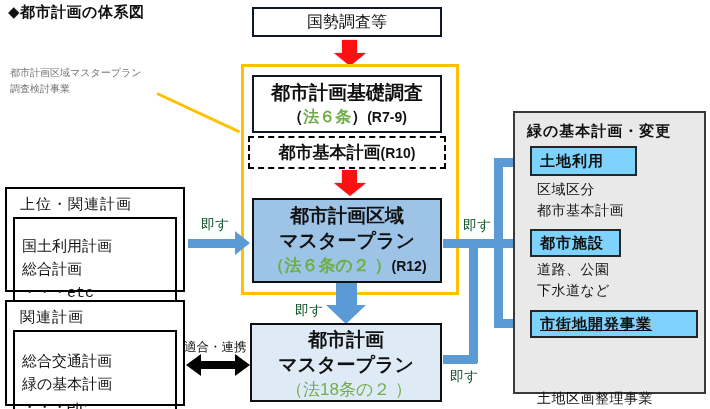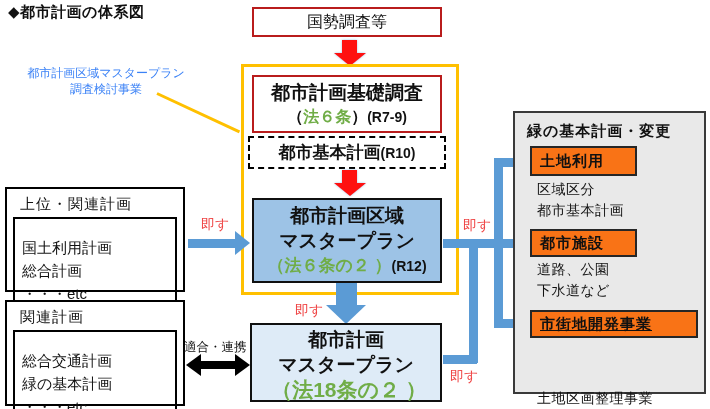--- a/index.html
+++ b/index.html
@@ -3,72 +3,72 @@
 <meta charset="utf-8">
 <style>
   * { margin:0; padding:0; box-sizing:border-box; }
   html,body { background:#fff; }
   body { font-family:"Liberation Sans","DejaVu Sans",sans-serif; color:#111; }
   .canvas { position:relative; width:710px; height:409px; background:#fff; overflow:hidden; }
   .abs { position:absolute; }
 
   .title { left:8px; top:3px; font-size:15px; font-weight:bold; letter-spacing:0.5px; }
 
-  .annotation { left:10px; top:65px; width:192px; text-align:center; font-size:12px; line-height:16px; color:#3b82f6; }
+  .annotation { left:10px; top:65px; width:192px; font-size:10px; line-height:16px; color:#737373; }
 
   .orange-line { left:157px; top:92px; width:91px; height:3px; background:#FFC000; transform:rotate(25deg); transform-origin:left center; }
 
-  .box { border:2px solid #b91c1c; background:#fff; }
+  .box { border:2px solid #0f172a; background:#fff; }
   .census { left:252px; top:7px; width:190px; height:30px; display:flex; align-items:center; justify-content:center; font-size:16px; }
 
   .orange-frame { left:241px; top:64px; width:218px; height:231px; border:3px solid #FFC000; background:transparent; }
 
   .survey { left:252px; top:75px; width:190px; height:58px; text-align:center; padding-top:4px; }
   .survey .l1 { font-size:19px; font-weight:bold; line-height:24px; }
   .survey .l2 { font-size:16px; font-weight:bold; line-height:24px; }
   .green { color:#70AD47; }
   .small-b { font-size:14px; font-weight:bold; }
 
   .dashed { left:248px; top:136px; width:198px; height:33px; border:2px dashed #000; background:#fff; display:flex; align-items:center; justify-content:center; }
   .dashed .t { font-size:17px; font-weight:bold; }
 
   .area-mp { left:252px; top:198px; width:190px; height:85px; background:#9DC3E6; border:2px solid #101010; text-align:center; padding-top:3px; }
   .area-mp .l { font-size:19px; font-weight:bold; line-height:25px; }
   .area-mp .l3 { font-size:17px; font-weight:bold; line-height:26px; }
 
   .city-mp { left:250px; top:323px; width:192px; height:79px; background:#DEEBF7; border:2px solid #101010; text-align:center; padding-top:2px; }
   .city-mp .l { font-size:19px; font-weight:bold; line-height:25px; }
-  .city-mp .l3 { font-size:21px; font-weight:bold; line-height:25px;margin-left:6px; }
+  .city-mp .l3 { font-size:17px; font-weight:normal; line-height:25px;margin-left:6px; }
 
   
   .red-shaft { width:15px; height:13px; background:#FF1010; }
   .red-head { width:0; height:0; border-left:16px solid transparent; border-right:16px solid transparent; border-top:13px solid #FF1010; }
   .halo { filter:drop-shadow(0 0 1px #9DC3E6); }
 
   
   .blue-shaft-v { background:#5B9BD5; }
   .blue { background:#5B9BD5; }
   .head-right { width:0; height:0; border-top:12px solid transparent; border-bottom:12px solid transparent; border-left:15px solid #5B9BD5; }
   .head-down-big { width:0; height:0; border-left:20px solid transparent; border-right:20px solid transparent; border-top:19px solid #5B9BD5; }
 
-  .lbl { font-size:14px; color:#ef4444; }
+  .lbl { font-size:14px; color:#14532d; }
 
   .side-outer { width:180px; border:2px solid #000; background:#fff; padding:4px 6px; }
   .side-outer .hd { font-size:15px; padding:2px 0 3px 7px; letter-spacing:1px; }
   .side-inner { border:2px solid #000; padding:17px 7px; }
   .side-inner div { font-size:15px; line-height:23px; white-space:nowrap; }
 
   .dbl-shaft { left:200px; top:361px; width:36px; height:8px; background:#000; }
   .dbl-left { left:186px; top:354px; width:0; height:0; border-top:11px solid transparent; border-bottom:11px solid transparent; border-right:15px solid #000; }
   .dbl-right { left:235px; top:354px; width:0; height:0; border-top:11px solid transparent; border-bottom:11px solid transparent; border-left:15px solid #000; }
   .dbl-label { left:184px; top:339px; font-size:12.5px; letter-spacing:0px; }
 
   .decision { left:513px; top:111px; width:193px; height:283px; background:#E9E9E9; border:2px solid #3a3a3a; }
   .decision .hd { position:absolute; left:12px; top:9px; font-size:15px; font-weight:bold; letter-spacing:1px; }
-  .sec-box { position:absolute; background:#f97316; border:2px solid #262626; font-size:15px; font-weight:bold; display:flex; align-items:center; padding-left:8px; letter-spacing:1px; }
+  .sec-box { position:absolute; background:#7dd3fc; border:2px solid #262626; font-size:15px; font-weight:bold; display:flex; align-items:center; padding-left:8px; letter-spacing:1px; }
   .sec-items { position:absolute; font-size:14px; line-height:21px; letter-spacing:0.5px; }
 </style>
 </head>
 <body>
 
 <div class="canvas">
 
   <div class="abs title">◆都市計画の体系図</div>
 
   <div class="abs annotation">
@@ -112,21 +112,21 @@
   <div class="abs blue-shaft-v" style="left:336px; top:283px; width:21px; height:22px;"></div>
   <div class="abs head-down-big" style="left:326px; top:305px;"></div>
   <div class="abs lbl" style="left:295px; top:302px;">即す</div>
 
   <div class="abs city-mp">
     <div class="l">都市計画</div>
     <div class="l">マスタープラン</div>
     <div class="l3 green">（法18条の２ ）</div>
   </div>
 
-  <div class="abs side-outer" style="left:5px; top:187px; height:105px;">
+  <div class="abs side-outer" style="left:5px; top:187px; height:105px;font-family:Liberation Mono, monospace;">
     <div class="hd">上位・関連計画</div>
     <div class="side-inner">
       <div>国土利用計画</div>
       <div>総合計画</div>
       <div>・・・etc</div>
     </div>
   </div>
 
   <div class="abs side-outer" style="left:5px; top:300px; height:106px;">
     <div class="hd">関連計画</div>
@@ -161,21 +161,21 @@
   <div class="abs decision">
     <div class="hd">緑の基本計画・変更</div>
   </div>
   <div class="sec-box" style="left:530px; top:146px; width:107px; height:30px;">
       <span>土地利用</span>
     </div>
   <div class="sec-items" style="left:537px; top:179px;">
     <div>区域区分</div>
     <div>都市基本計画</div>
   </div>
-  <div class="sec-box" style="left:530px; top:229px; width:107px; height:28px;">
+  <div class="sec-box" style="left:530px; top:229px; width:91px; height:28px;">
       <span>都市施設</span>
     </div>
   <div class="sec-items" style="left:537px; top:259px;">
     <div>道路、公園</div>
     <div>下水道など</div>
   </div>
   <div class="sec-box" style="left:530px; top:310px; width:168px; height:28px;text-decoration:underline;">
       <span>市街地開発事業</span>
     </div>
   <div class="sec-items" style="left:537px; top:340px;margin-top:48px;">

